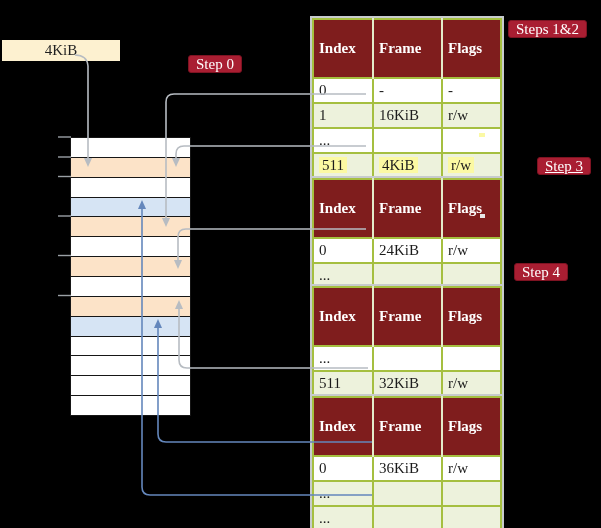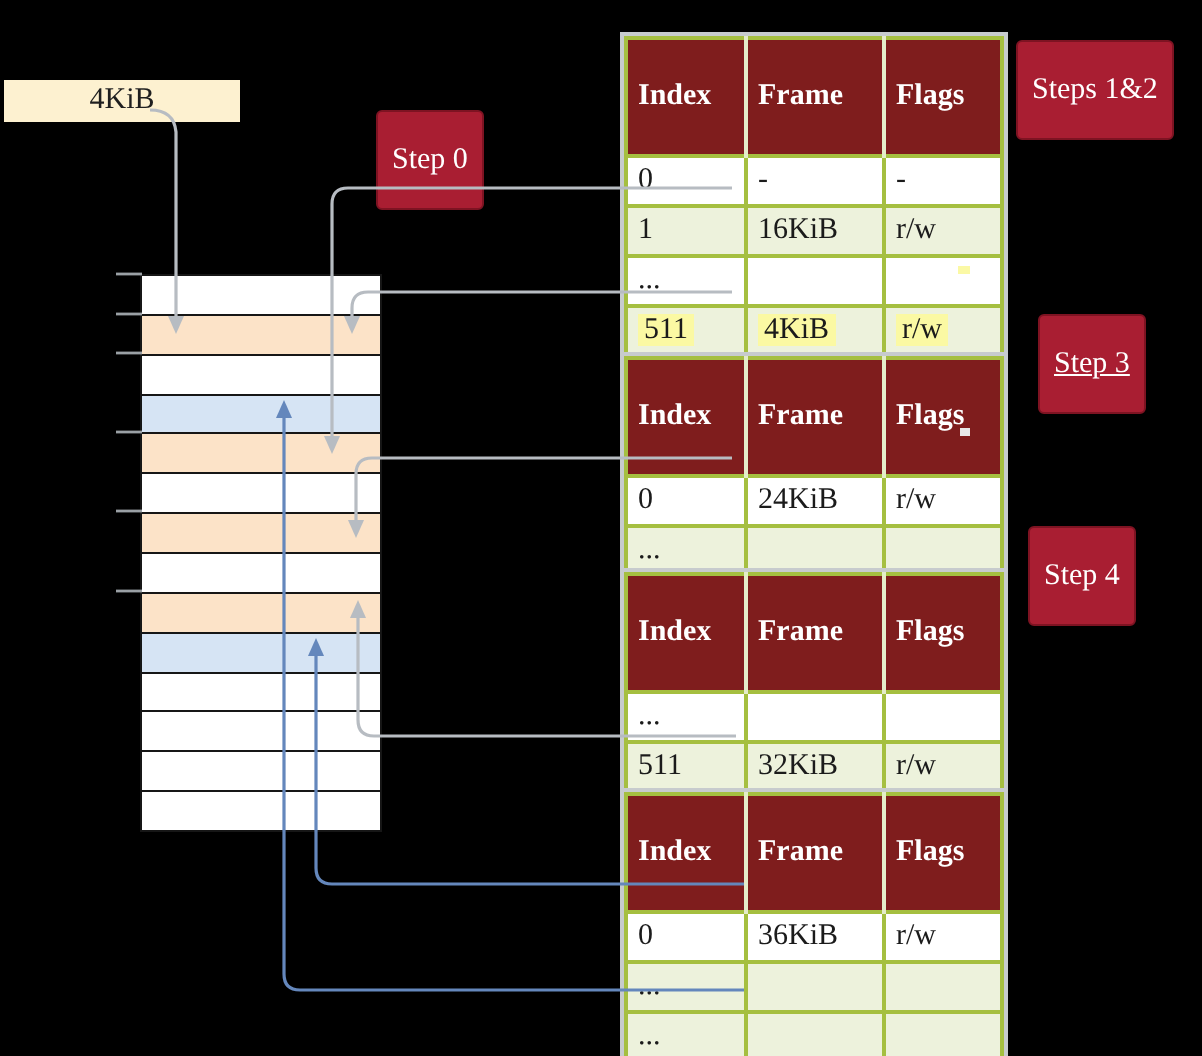--- a/index.html
+++ b/index.html
@@ -3,24 +3,24 @@
 <meta charset="utf-8">
 <style>
   html,body{margin:0;padding:0;background:#000;}
   #canvas{position:relative;width:601px;height:528px;background:#000;overflow:hidden;
           font-family:"Liberation Serif","DejaVu Serif",serif;}
   
   .ptr-box{position:absolute;left:2px;top:40px;width:118px;height:21px;background:#fdf1d0;
            color:#1f1f1f;font-size:15px;line-height:21px;text-align:center;}
   
   .badge{position:absolute;background:#a91e32;border:1px solid #7e1322;border-radius:3px;
-         color:#fff;font-size:15px;line-height:16px;padding:16px 7px;white-space:nowrap;}
+         color:#fff;font-size:15px;line-height:16px;padding:0 7px;white-space:nowrap;}
   #badge-step0{left:188px;top:55px;}
   #badge-steps12{left:508px;top:20px;}
-  #badge-step3{left:519px;top:157px;text-decoration:underline;}
+  #badge-step3{left:537px;top:157px;text-decoration:underline;}
   #badge-step4{left:514px;top:263px;}
   
   .memcol{position:absolute;left:70px;top:137px;width:119px;height:277px;
           border:1px solid #161616;display:flex;flex-direction:column;background:#fff;}
   .memrow{flex:1;border-bottom:1px solid #161616;}
   .memrow:last-child{border-bottom:none;}
   .memrow.free{background:#ffffff;}
   .memrow.pt{background:#fce3c8;}
   .memrow.data{background:#d6e4f4;}
   

